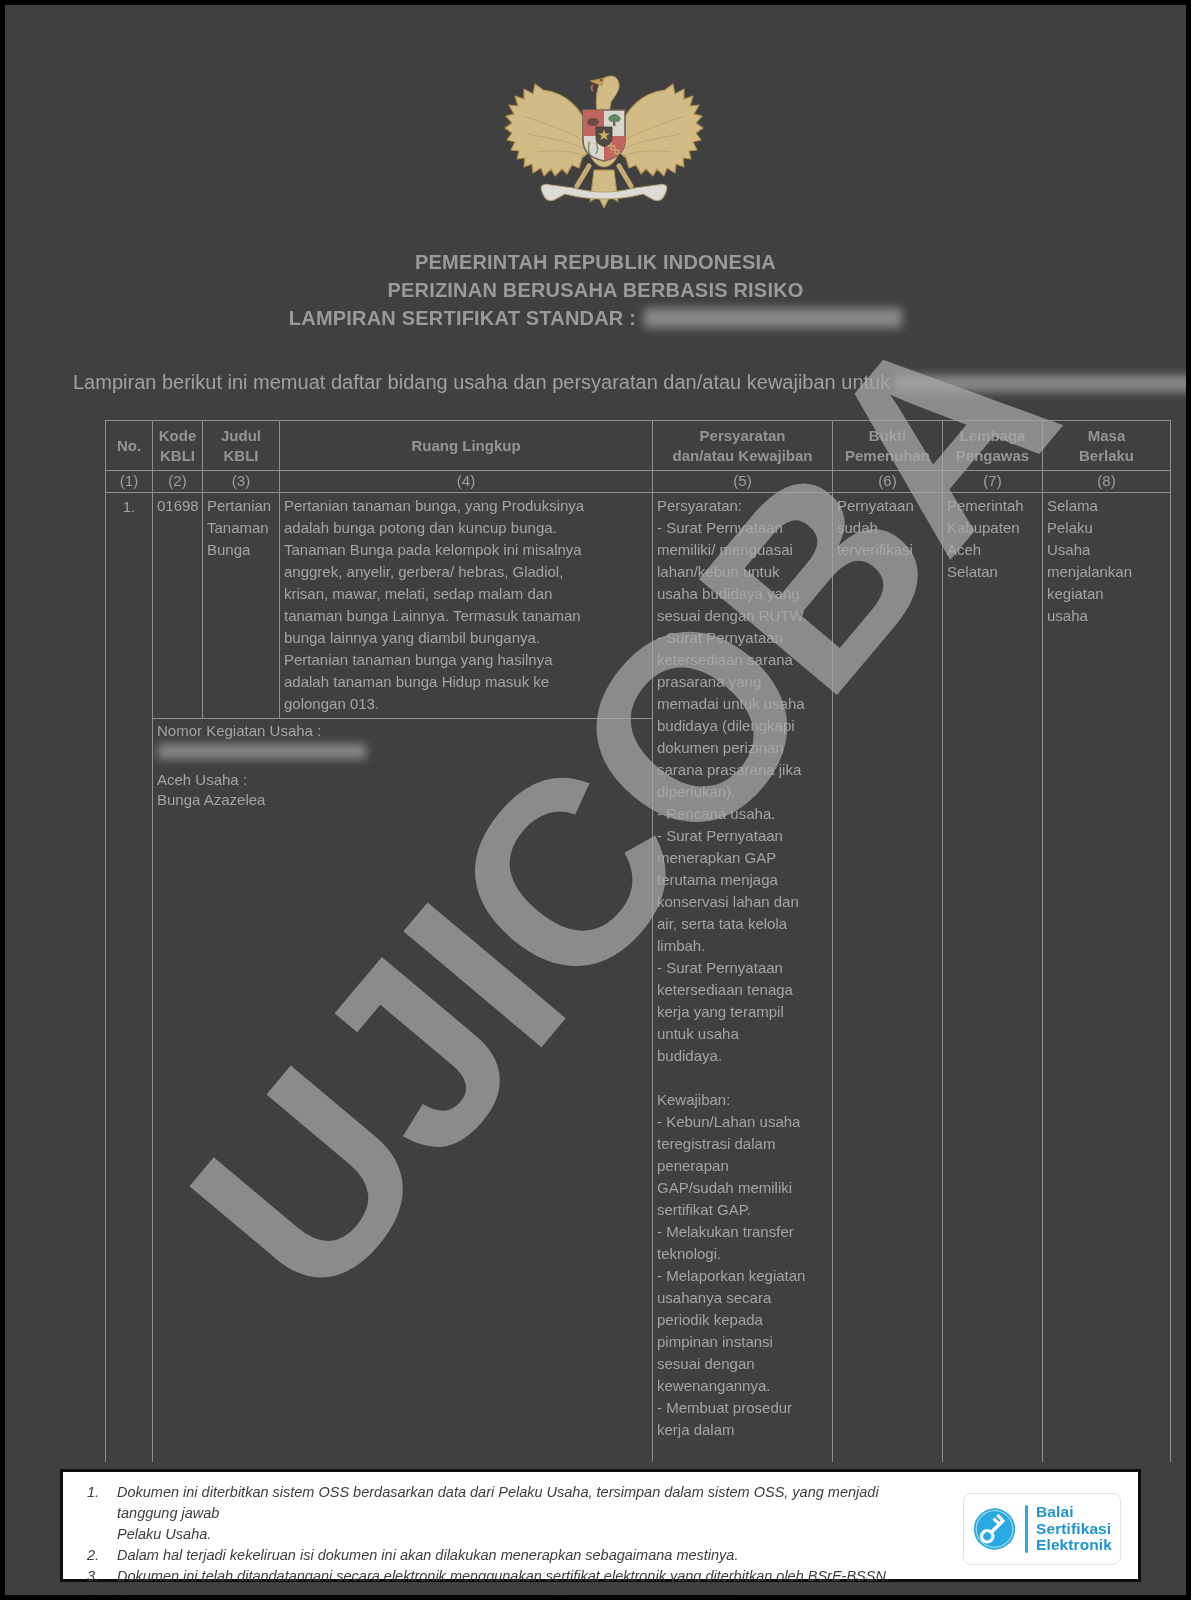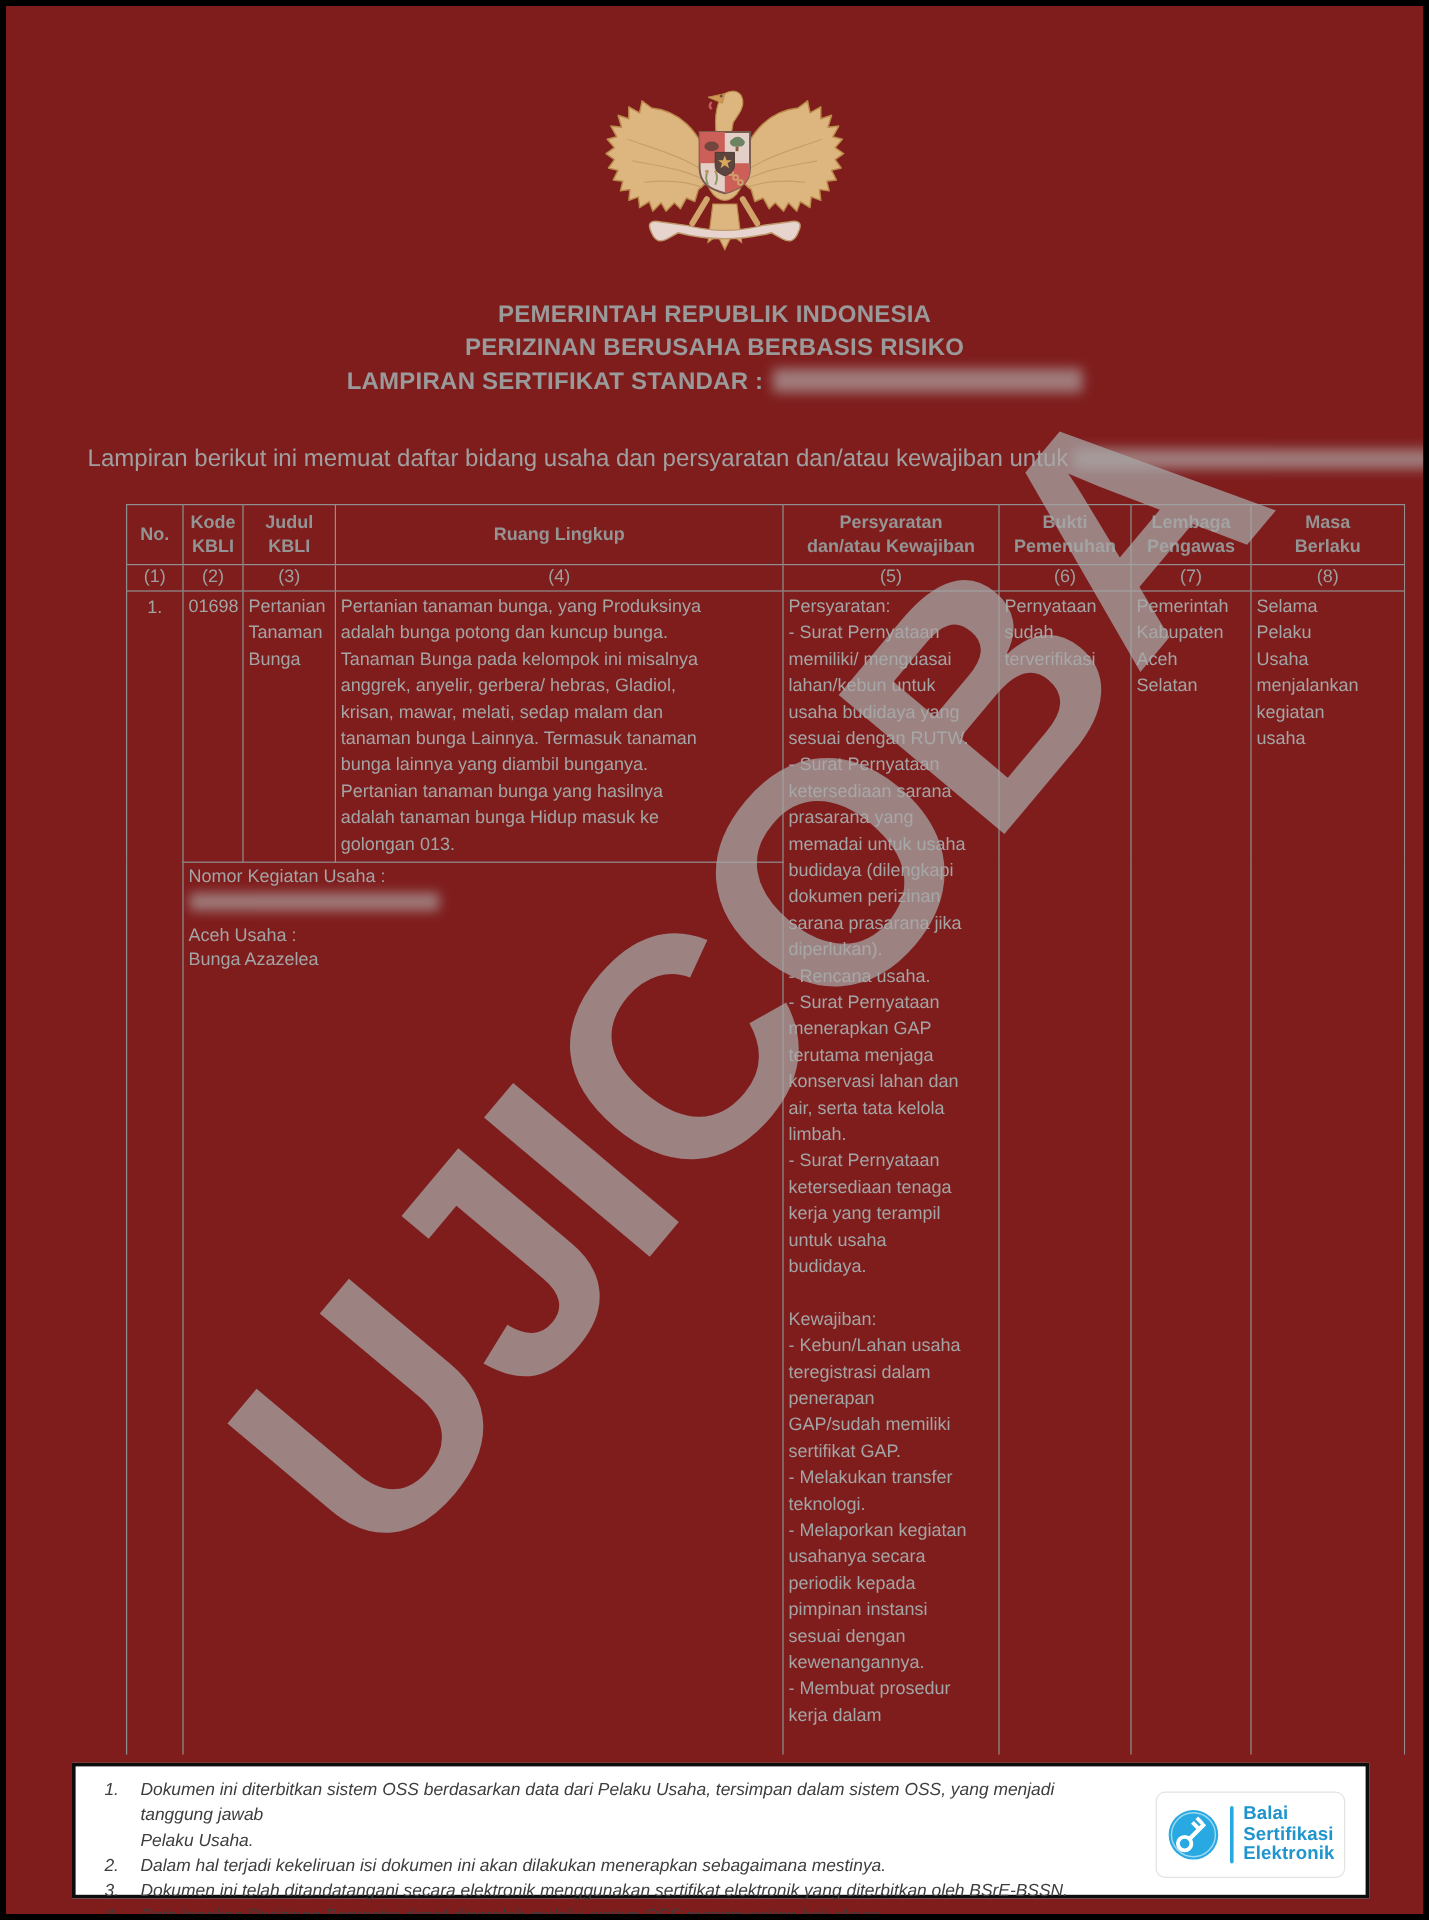--- a/index.html
+++ b/index.html
@@ -1,16 +1,16 @@
 <!DOCTYPE html>
 <html><head>
 <meta charset="utf-8">
 <style>
   html,body{margin:0;padding:0;background:#fff;}
-  .page{position:relative;width:1191px;height:1600px;background:#7f1d1d;
+  .page{position:relative;width:1191px;height:1600px;background:#404040;
         box-sizing:border-box;border:5px solid #000;overflow:hidden;
         font-family:"Liberation Sans",sans-serif;}
   
   .emblem{position:absolute;left:492px;top:38px;width:214px;height:190px;}
   
   .titles{position:absolute;top:243px;left:0;width:100%;text-align:center;
           font-weight:bold;font-size:20px;line-height:28px;color:#9a9a9a;letter-spacing:.2px;}
   .redact{display:inline-block;background:#b4b4b4;filter:blur(5px);opacity:.62;border-radius:2px;}
   .title-redact{width:258px;height:20px;vertical-align:-3px;margin-left:8px;}
   

